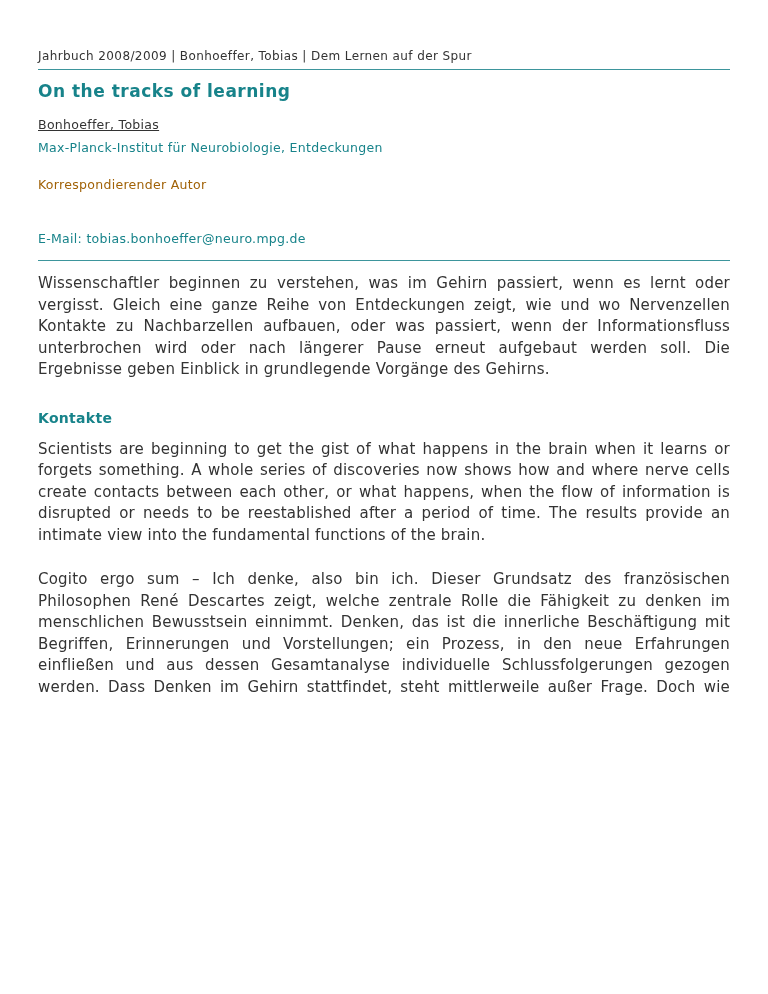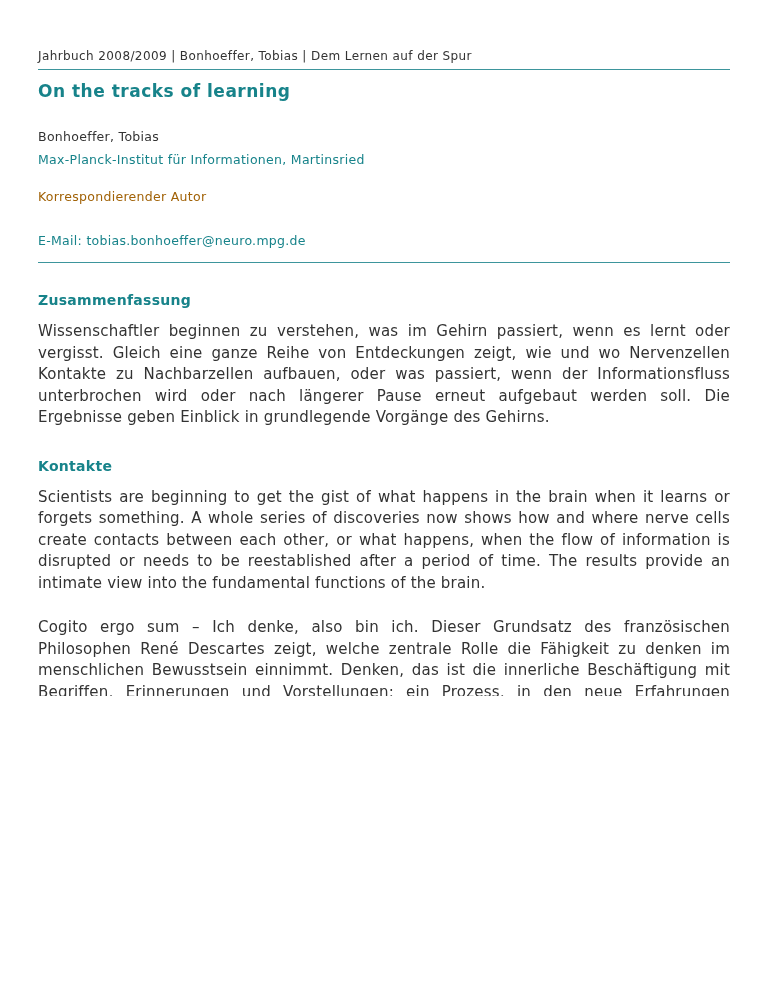--- a/index.html
+++ b/index.html
@@ -45,24 +45,24 @@
     letter-spacing: 0.5px;
     color: #17838A;
   }
 
   .meta {
     font-size: 12.5px;
     line-height: 16px;
     letter-spacing: 0.3px;
     margin: 0;
   }
-  .author     { margin-top: 26px; color: #333333; }
+  .author     { margin-top: 14px; color: #333333; text-decoration: underline; }
   .institute  { margin-top: 7px;  color: #17838A; }
   .corr       { margin-top: 21px; color: #a16207; }
-  .email      { margin-top: 28px; color: #17838A; text-decoration: none; display: block; }
+  .email      { margin-top: 38px; color: #17838A; text-decoration: none; display: block; }
 
   .rule {
     margin-top: 13px;
     border: none;
     border-top: 1px solid #3d959c;
     height: 0;
   }
 
   h3.section-heading {
     margin: 28px 0 0 0;
@@ -108,29 +108,28 @@
 
   <div class="doc-header">
     <span>Jahrbuch 2008/2009 | Bonhoeffer, Tobias | Dem Lernen auf der Spur</span>
   </div>
 
 
   <h2 class="title-en">On the tracks of learning</h2>
 
   <p class="meta author">Bonhoeffer, Tobias</p>
 
-  <p class="meta institute">Max-Planck-Institut für Informationen, Martinsried</p>
+  <p class="meta institute">Max-Planck-Institut für Neurobiologie, Entdeckungen</p>
 
   <p class="meta corr">Korrespondierender Autor</p>
 
   <a class="meta email">E-Mail: tobias.bonhoeffer@neuro.mpg.de</a>
 
   <hr class="rule">
 
-  <h3 class="section-heading">Zusammenfassung</h3>
 
   <p class="body-text">Wissenschaftler beginnen zu verstehen, was im Gehirn passiert, wenn es lernt oder vergisst. Gleich eine ganze Reihe von Entdeckungen zeigt, wie und wo Nervenzellen Kontakte zu Nachbarzellen aufbauen, oder was passiert, wenn der Informationsfluss unterbrochen wird oder nach längerer Pause erneut aufgebaut werden soll. Die Ergebnisse geben Einblick in grundlegende Vorgänge des Gehirns.</p>
 
   <h3 class="section-heading">Kontakte</h3>
 
   <p class="body-text">Scientists are beginning to get the gist of what happens in the brain when it learns or forgets something. A whole series of discoveries now shows how and where nerve cells create contacts between each other, or what happens, when the flow of information is disrupted or needs to be reestablished after a period of time. The results provide an intimate view into the fundamental functions of the brain.</p>
 
   <p class="body-text standalone">Cogito ergo sum – Ich denke, also bin ich. Dieser Grundsatz des französischen Philosophen René Descartes zeigt, welche zentrale Rolle die Fähigkeit zu denken im menschlichen Bewusstsein einnimmt. Denken, das ist die innerliche Beschäftigung mit Begriffen, Erinnerungen und Vorstellungen; ein Prozess, in den neue Erfahrungen einfließen und aus dessen Gesamtanalyse individuelle Schlussfolgerungen gezogen werden. Dass Denken im Gehirn stattfindet, steht mittlerweile außer Frage. Doch wie speichern die dort ansässigen Nervenzellen eine Erfahrung? Wie ist es möglich, neue Dinge zu lernen? Und wie finden Erinnerungen und neu gelernte Informationen zu einem Gedanken zusammen? Diese Fragen beschäftigen Naturwissenschaftler und Philosophen schon seit langem. Den Wissenschaftlern des Max-Planck-Instituts für Neurobiologie gelang nun gleich eine ganze Reihe neuer Einblicke in die Funktionsweise des Gehirns.</p>
 
   <div class="doc-footer">

